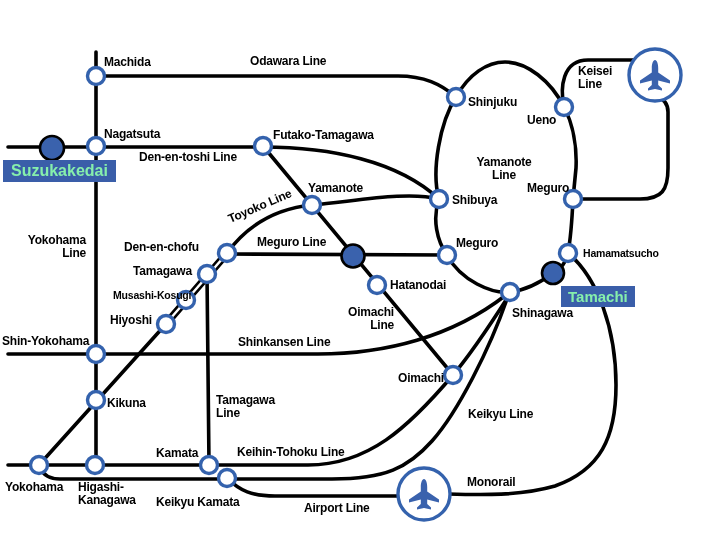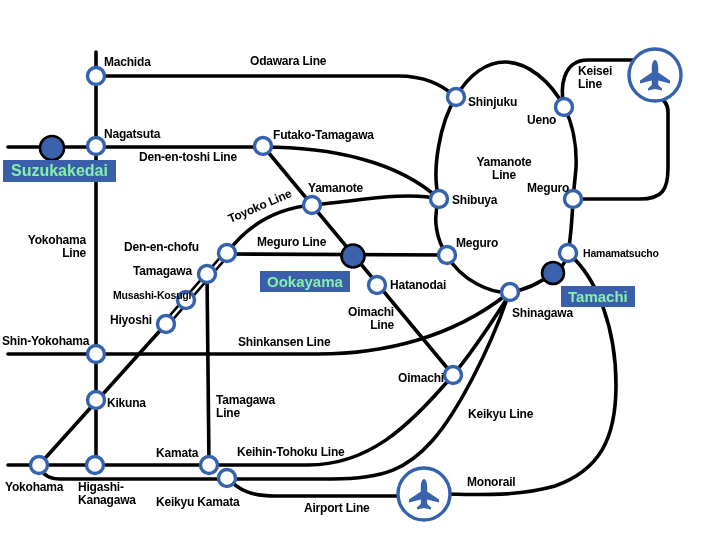--- a/index.html
+++ b/index.html
@@ -110,21 +110,20 @@
   <div class="lbl" style="left:2px;top:335px">Shin-Yokohama</div>
   <div class="lbl" style="left:107px;top:397px">Kikuna</div>
   <div class="lbl" style="left:398px;top:372px">Oimachi</div>
   <div class="lbl" style="left:5px;top:481px">Yokohama</div>
   <div class="lbl" style="left:78px;top:481px">Higashi-
 Kanagawa</div>
   <div class="lbl" style="left:156px;top:447px">Kamata</div>
   <div class="lbl" style="left:156px;top:496px">Keikyu Kamata</div>
 
   <div class="lbl box big" style="left:3px;top:160px">Suzukakedai</div>
-  <div class="lbl box" style="left:260px;top:271px">Ookayama</div>
   <div class="lbl box" style="left:561px;top:286px">Tamachi</div>
 
   <div class="lbl" style="left:250px;top:55px">Odawara Line</div>
   <div class="lbl" style="left:139px;top:151px">Den-en-toshi Line</div>
   <div class="lbl toyoko" style="left:260px;top:200px">Toyoko Line</div>
   <div class="lbl" style="left:257px;top:236px">Meguro Line</div>
   <div class="lbl ctr" style="left:504px;top:156px">Yamanote
 Line</div>
   <div class="lbl" style="left:578px;top:65px">Keisei
 Line</div>

